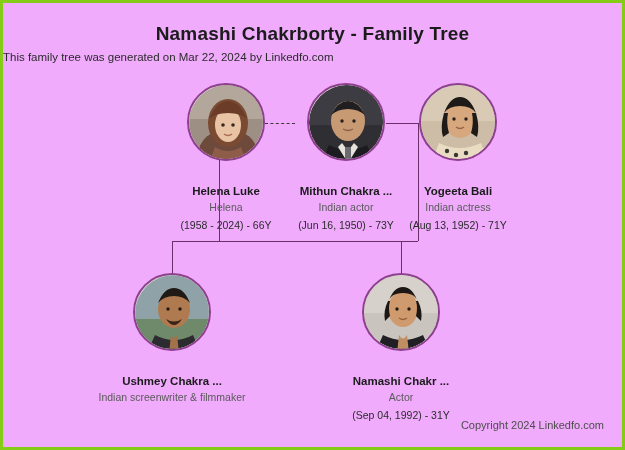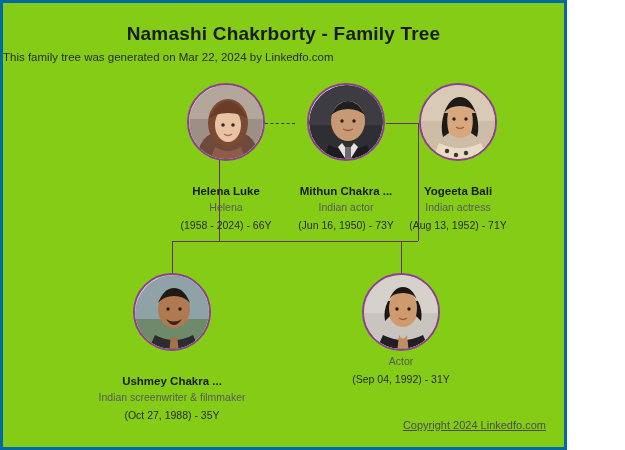--- a/index.html
+++ b/index.html
@@ -8,25 +8,25 @@
   }
   body {
     width: 625px;
     height: 450px;
     background: #ffffff;
     font-family: "Liberation Sans", sans-serif;
     overflow: hidden;
   }
   #page {
     position: relative;
-    width: 567px;
+    width: 625px;
     height: 450px;
     box-sizing: border-box;
-    background: #84cc16;
-    border: 3px solid #0369a1;
+    background: #f0abfc;
+    border: 3px solid #84cc16;
   }
   .title {
     position: absolute;
     top: 20px;
     left: 0;
     width: 100%;
     text-align: center;
     font-size: 19px;
     font-weight: bold;
     color: #1b1b1b;
@@ -40,21 +40,20 @@
     text-align: left;
     font-size: 11.5px;
     color: #2b2b2b;
   }
   .footer {
     position: absolute;
     bottom: 16px;
     right: 18px;
     font-size: 11px;
     color: #4d4d4d;
-    text-decoration: underline;
   }
 
   
   .line {
     position: absolute;
     background: #6b2f6b;
   }
   .hline { height: 1px; }
   .vline { width: 1px; }
   .dashed-h {
@@ -236,21 +235,20 @@
             <ellipse cx="45" cy="34" rx="1.7" ry="1.7" fill="#241a14"></ellipse>
             <path d="M31 44 q8 5 16 0 q-4 6 -8 6 q-4 0 -8 -6 z" fill="#3a2318"></path>
             <path d="M20 60 q19 10 38 0 l8 18 h-54 z" fill="#2b2b30"></path>
             <path d="M36 60 q3 6 6 0 l2 18 h-10 z" fill="#a3714a"></path>
           </g>
         </svg>
       </div>
     </div>
     <div class="p-name">Ushmey Chakra ...</div>
     <div class="p-role">Indian screenwriter &amp; filmmaker</div>
-    <div class="p-dates">(Oct 27, 1988) - 35Y</div>
   </div>
 
   <div class="person" style="left:318px; top:270px;">
     <div class="avatar-wrap">
       <div class="avatar">
         <svg viewBox="0 0 78 78" width="78" height="78" aria-hidden="true">
           <defs>
             <clipPath id="c5">
                 <circle cx="39" cy="39" r="39"></circle>
               </clipPath>
@@ -264,19 +262,20 @@
             <path d="M54 26 q5 10 3 20 l-5 -5 q2 -8 0 -15 z" fill="#1c1714"></path>
             <ellipse cx="33" cy="34" rx="1.7" ry="1.7" fill="#241a14"></ellipse>
             <ellipse cx="45" cy="34" rx="1.7" ry="1.7" fill="#241a14"></ellipse>
             <path d="M35 43 q4 3 8 0" stroke="#9a5e3c" stroke-width="1.3" fill="none"></path>
             <path d="M19 60 q20 10 40 0 l8 18 h-56 z" fill="#1f1f24"></path>
             <path d="M35 60 q4 7 8 0 l2 18 h-12 z" fill="#c08e63"></path>
           </g>
         </svg>
       </div>
     </div>
+    <div class="p-name">Namashi Chakr ...</div>
     <div class="p-role">Actor</div>
     <div class="p-dates">(Sep 04, 1992) - 31Y</div>
   </div>
 
   <div class="footer">Copyright 2024 Linkedfo.com</div>
 
 </div>
 
 </body></html>

